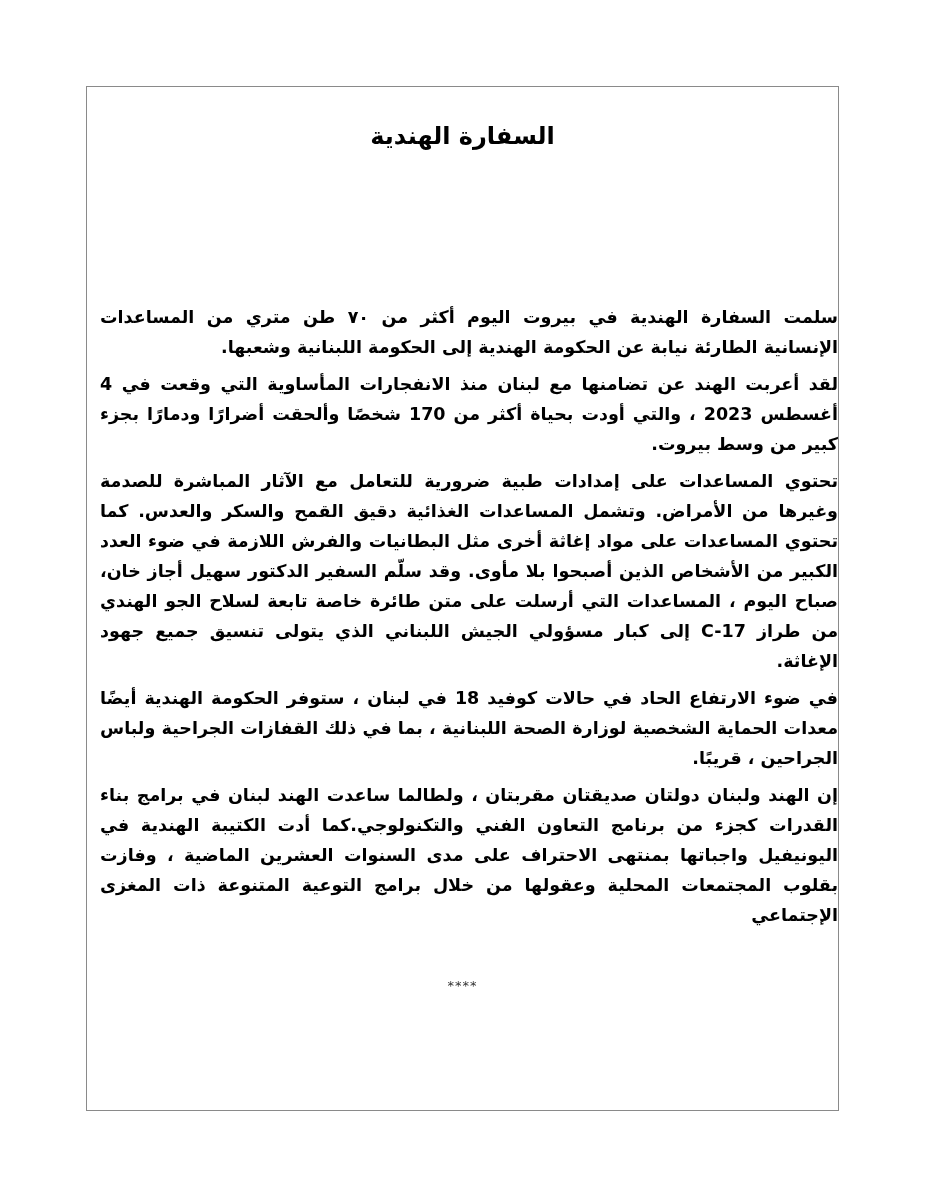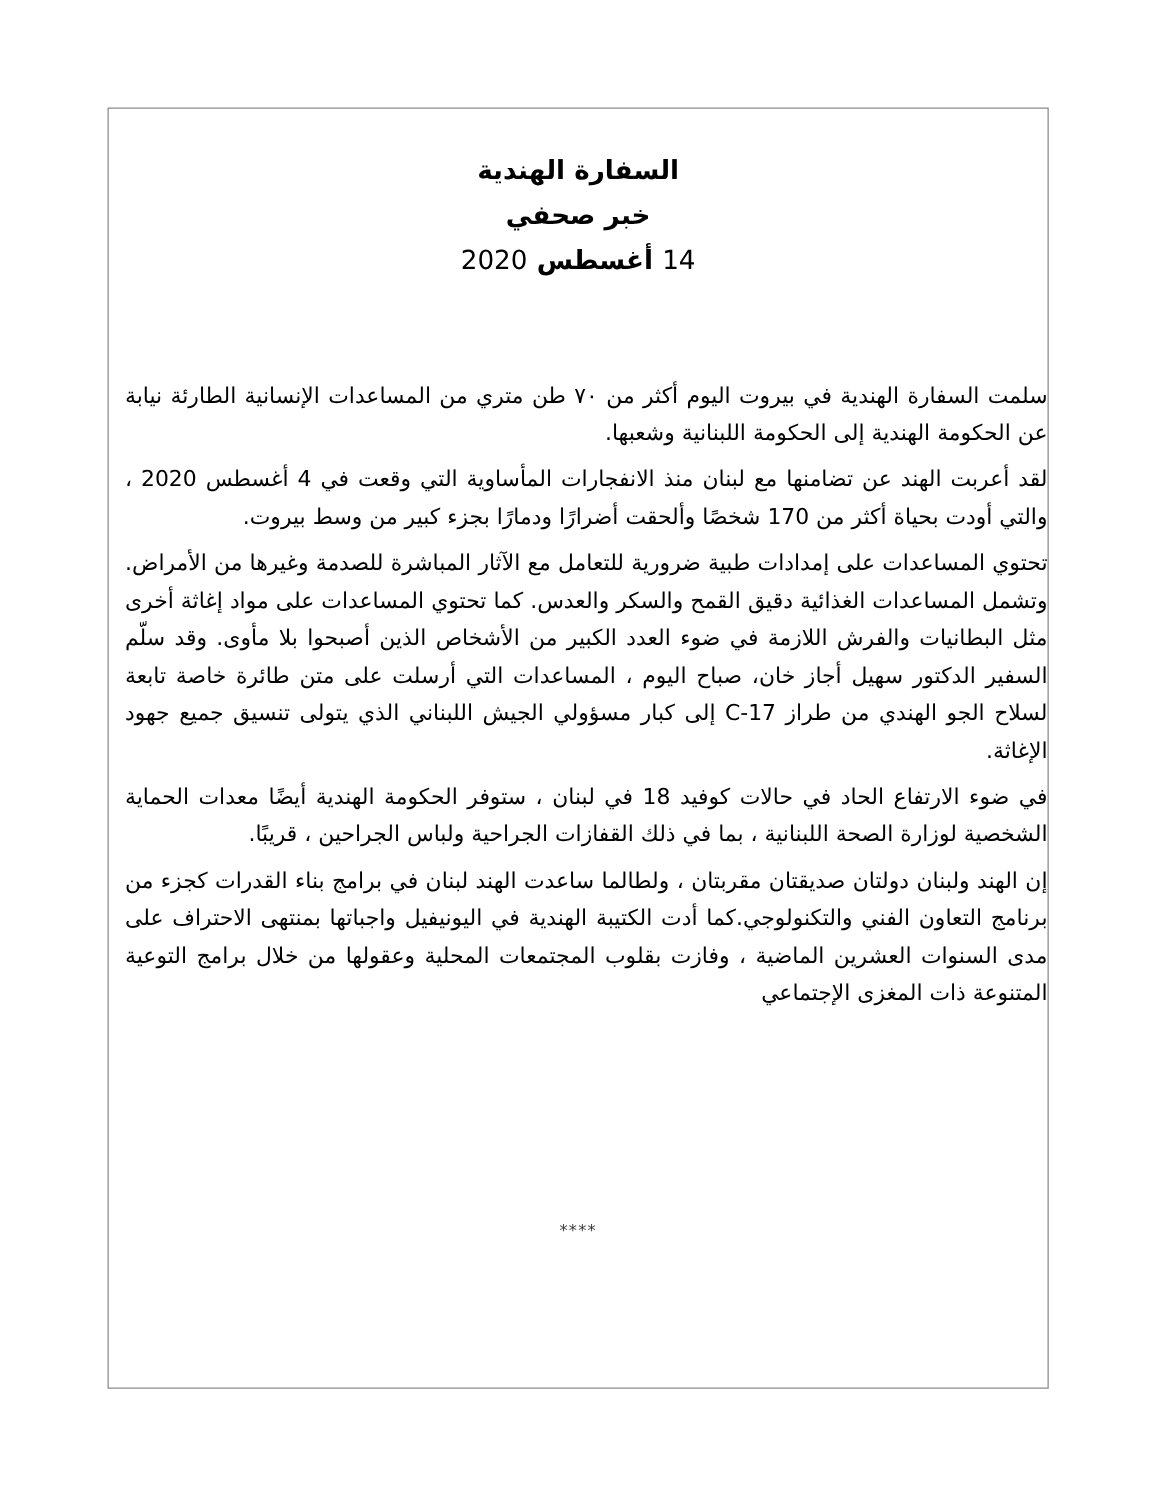--- a/index.html
+++ b/index.html
@@ -14,62 +14,56 @@
     .header {
       position: absolute;
       left: 86px; width: 753px;
       top: 118px;
       text-align: center;
       direction: rtl;
       font-family: "DejaVu Sans", sans-serif;
       font-weight: bold;
       color: #000;
     }
-    .header div { font-size: 21px; line-height: 36px; height: 36px; }
+    .header div { font-size: 24px; line-height: 36px; height: 36px; }
     .header .date { font-weight: bold; }
     .header .date .num { font-weight: normal; }
     .body {
       position: absolute;
       left: 88px; width: 750px;
       top: 302px;
       direction: rtl;
       text-align: justify;
       font-family: "DejaVu Sans", sans-serif;
       font-size: 17.5px;
       line-height: 30px;
       color: #000;
     }
-    .body p { margin: 0 0 7px 12px; }
+    .body p { margin: 0 0 7px 12px; font-weight: bold; }
     .stars {
       position: absolute;
       left: 86px; width: 753px;
       top: 978px;
       text-align: center;
       font-family: "DejaVu Sans", sans-serif;
       font-size: 13px;
       color: #333;
       letter-spacing: 1px;
     }
   </style>
 </head>
 <body>
 
 <div class="page-frame"></div>
 
 <div class="header">
   <div>السفارة الهندية</div>
-  <div>خبر صحفي</div>
-  <div class="date">
-    <span class="num">14</span>
-    <span>أغسطس</span>
-    <span class="num">2020</span>
-  </div>
 </div>
 
 <div class="body">
   <p>سلمت السفارة الهندية في بيروت اليوم أكثر من ٧٠ طن متري من المساعدات الإنسانية الطارئة نيابة عن الحكومة الهندية إلى الحكومة اللبنانية وشعبها.</p>
-  <p>لقد أعربت الهند عن تضامنها مع لبنان منذ الانفجارات المأساوية التي وقعت في 4 أغسطس 2020 ، والتي أودت بحياة أكثر من 170 شخصًا وألحقت أضرارًا ودمارًا بجزء كبير من وسط بيروت.</p>
+  <p>لقد أعربت الهند عن تضامنها مع لبنان منذ الانفجارات المأساوية التي وقعت في 4 أغسطس 2023 ، والتي أودت بحياة أكثر من 170 شخصًا وألحقت أضرارًا ودمارًا بجزء كبير من وسط بيروت.</p>
   <p>تحتوي المساعدات على إمدادات طبية ضرورية للتعامل مع الآثار المباشرة للصدمة وغيرها من الأمراض. وتشمل المساعدات الغذائية دقيق القمح والسكر والعدس. كما تحتوي المساعدات على مواد إغاثة أخرى مثل البطانيات والفرش اللازمة في ضوء العدد الكبير من الأشخاص الذين أصبحوا بلا مأوى. وقد سلّم السفير الدكتور سهيل أجاز خان، صباح اليوم ، المساعدات التي أرسلت على متن طائرة خاصة تابعة لسلاح الجو الهندي من طراز C-17 إلى كبار مسؤولي الجيش اللبناني الذي يتولى تنسيق جميع جهود الإغاثة.</p>
   <p>في ضوء الارتفاع الحاد في حالات كوفيد 18 في لبنان ، ستوفر الحكومة الهندية أيضًا معدات الحماية الشخصية لوزارة الصحة اللبنانية ، بما في ذلك القفازات الجراحية ولباس الجراحين ، قريبًا.</p>
   <p>إن الهند ولبنان دولتان صديقتان مقربتان ، ولطالما ساعدت الهند لبنان في برامج بناء القدرات كجزء من برنامج التعاون الفني والتكنولوجي.كما أدت الكتيبة الهندية في اليونيفيل واجباتها بمنتهى الاحتراف على مدى السنوات العشرين الماضية ، وفازت بقلوب المجتمعات المحلية وعقولها من خلال برامج التوعية المتنوعة ذات المغزى الإجتماعي</p>
 </div>
 
 <div class="stars">****</div>
 
 </body></html>

